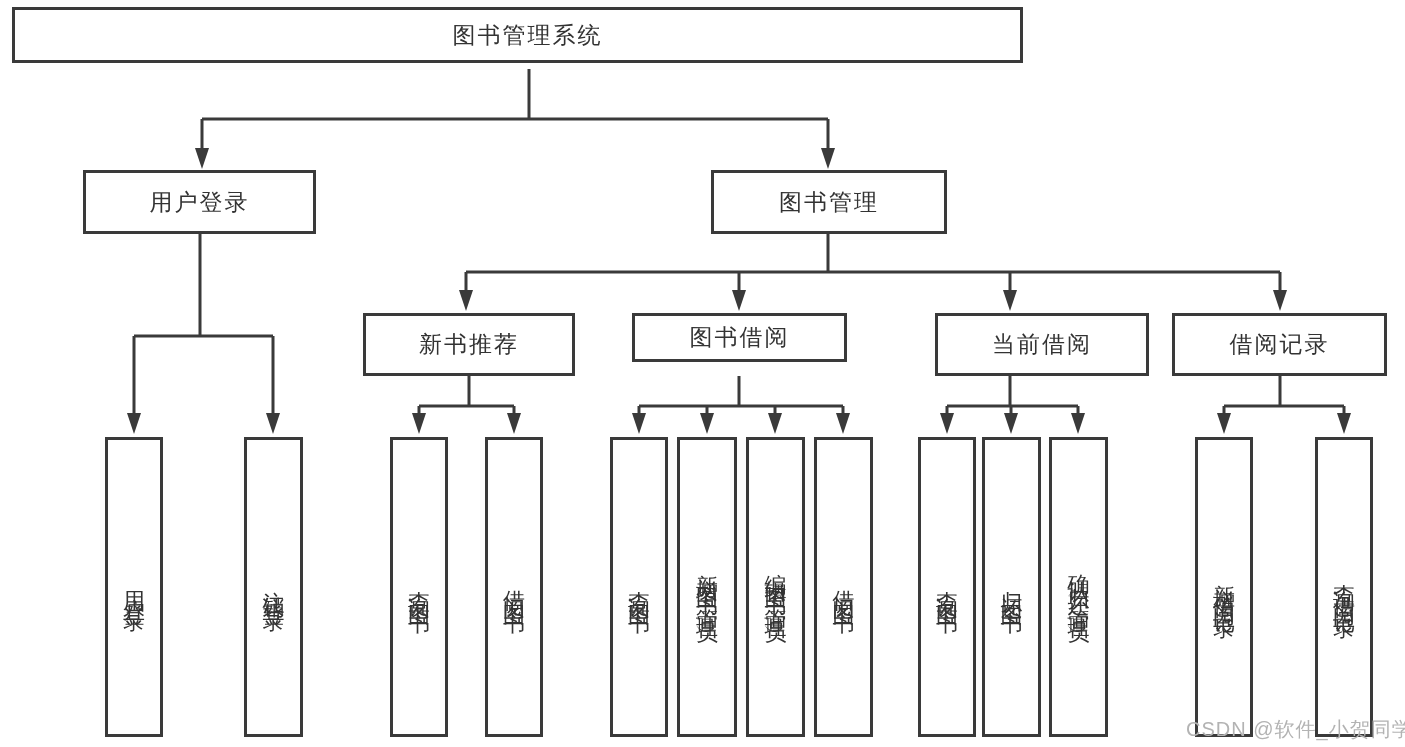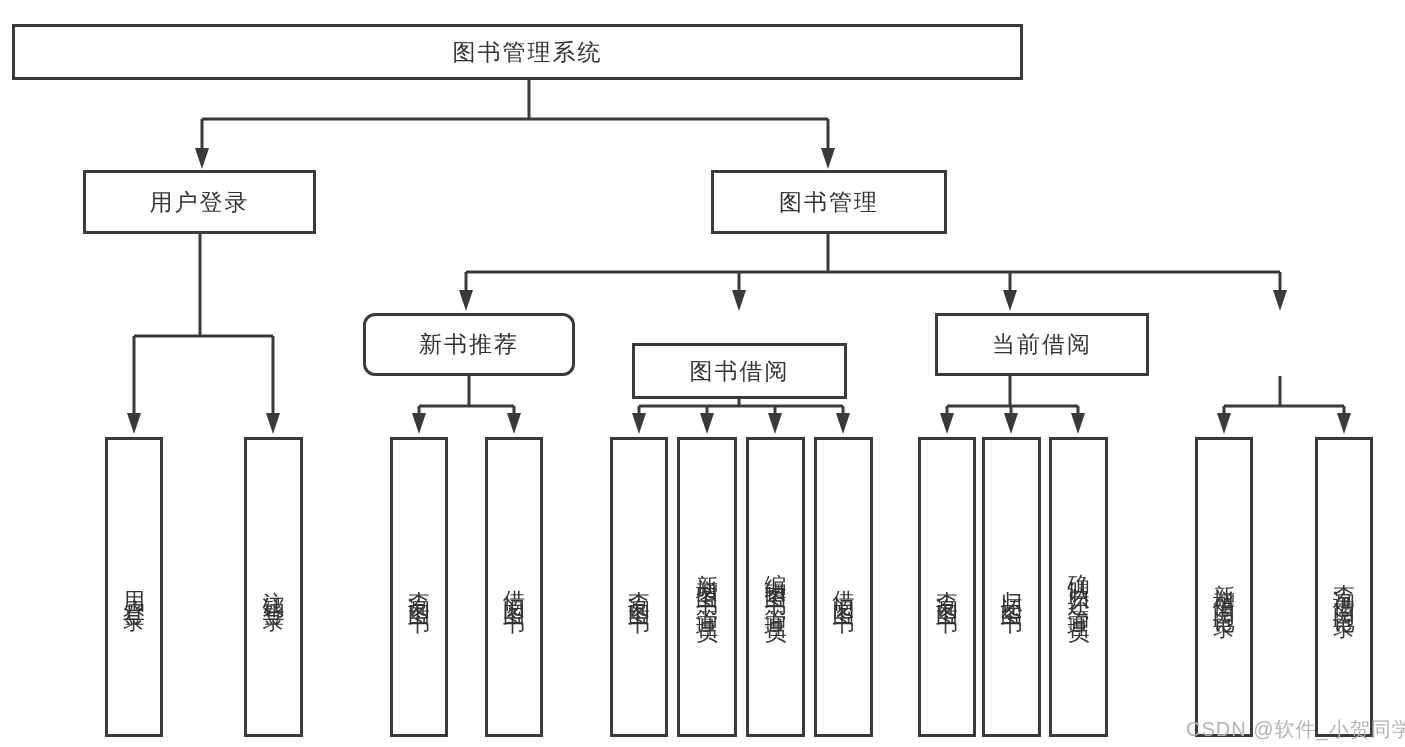--- a/index.html
+++ b/index.html
@@ -106,39 +106,42 @@
       <path class="arrow" d="M1011 434 L1004 413 L1018 413 Z"></path>
       <path class="arrow" d="M1078 434 L1071 413 L1085 413 Z"></path>
     </g>
     <g>
       <path class="line" d="M1280 376 V406 M1224 406 H1344 M1224 406 V416 M1344 406 V416"></path>
       <path class="arrow" d="M1224 434 L1217 413 L1231 413 Z"></path>
       <path class="arrow" d="M1344 434 L1337 413 L1351 413 Z"></path>
     </g>
   </svg>
 
-  <div class="box" style="left:12px; top:24px; width:1011px; height:56px;padding-left:20px;">
+  <div class="box" style="left:12px; top:7px; width:1011px; height:56px;padding-left:20px;">
     <span>图书管理系统</span>
   </div>
 
   <div class="box" style="left:83px; top:170px; width:233px; height:64px;">
     <span>用户登录</span>
   </div>
   <div class="box" style="left:711px; top:170px; width:236px; height:64px;text-align:center;">
     <span>图书管理</span>
   </div>
 
-  <div class="box" style="left:363px; top:313px; width:212px; height:63px;border-radius:12px;">
+  <div class="box" style="left:363px; top:313px; width:212px; height:63px;">
     <span>新书推荐</span>
   </div>
-  <div class="box" style="left:632px; top:313px; width:215px; height:56px;margin-top:30px;">
+  <div class="box" style="left:632px; top:313px; width:215px; height:49px;">
     <span>图书借阅</span>
   </div>
   <div class="box" style="left:903px; top:313px; width:214px; height:63px;margin-left:32px;">
     <span>当前借阅</span>
+  </div>
+  <div class="box" style="left:1172px; top:313px; width:215px; height:63px;">
+    <span>借阅记录</span>
   </div>
 
   <div class="box leaf" style="left:105px; top:437px; width:58px; height:300px;">
     <span class="vtext">用户登录</span>
   </div>
   <div class="box leaf" style="left:244px; top:437px; width:59px; height:300px;">
     <span class="vtext">注销登录</span>
   </div>
 
   <div class="box leaf" style="left:390px; top:437px; width:58px; height:300px;">

